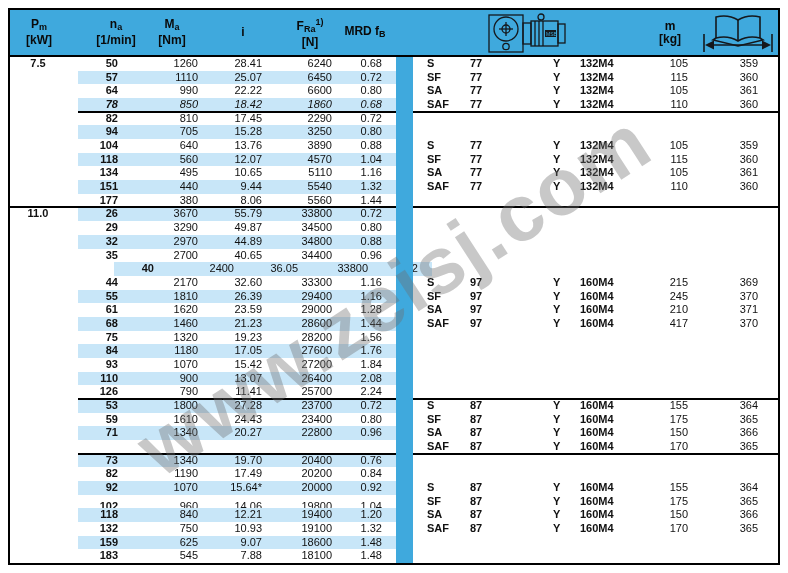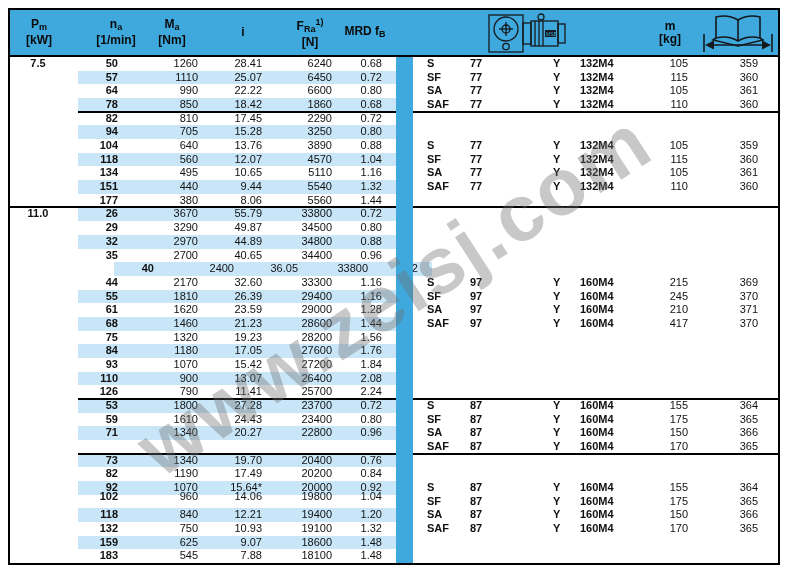--- a/index.html
+++ b/index.html
@@ -133,21 +133,21 @@
           <div class="cell c-fra">6450</div>
           <div class="cell c-fb">0.72</div>
         </div>
         <div class="row" style="top: 27.36px;">
           <div class="cell c-na">64</div>
           <div class="cell c-ma">990</div>
           <div class="cell c-i">22.22</div>
           <div class="cell c-fra">6600</div>
           <div class="cell c-fb">0.80</div>
         </div>
-        <div class="row" style="top: 41.04px;">
+        <div class="row" style="top: 41.04px; font-style: italic;">
           <div class="stripe"></div>
           <div class="cell c-na">78</div>
           <div class="cell c-ma">850</div>
           <div class="cell c-i">18.42</div>
           <div class="cell c-fra">1860</div>
           <div class="cell c-fb">0.68</div>
         </div>
         <div class="row" style="top: 54.72px;">
           <div class="cell c-na">82</div>
           <div class="cell c-ma">810</div>
@@ -351,21 +351,21 @@
           <div class="cell c-fb">0.84</div>
         </div>
         <div class="row" style="top: 424.08px;">
           <div class="stripe"></div>
           <div class="cell c-na">92</div>
           <div class="cell c-ma">1070</div>
           <div class="cell c-i">15.64*</div>
           <div class="cell c-fra">20000</div>
           <div class="cell c-fb">0.92</div>
         </div>
-        <div class="row" style="top: 433px;">
+        <div class="row" style="top: 443px;">
           <div class="cell c-na">102</div>
           <div class="cell c-ma">960</div>
           <div class="cell c-i">14.06</div>
           <div class="cell c-fra">19800</div>
           <div class="cell c-fb">1.04</div>
         </div>
         <div class="row" style="top: 451.44px;">
           <div class="stripe"></div>
           <div class="cell c-na">118</div>
           <div class="cell c-ma">840</div>

